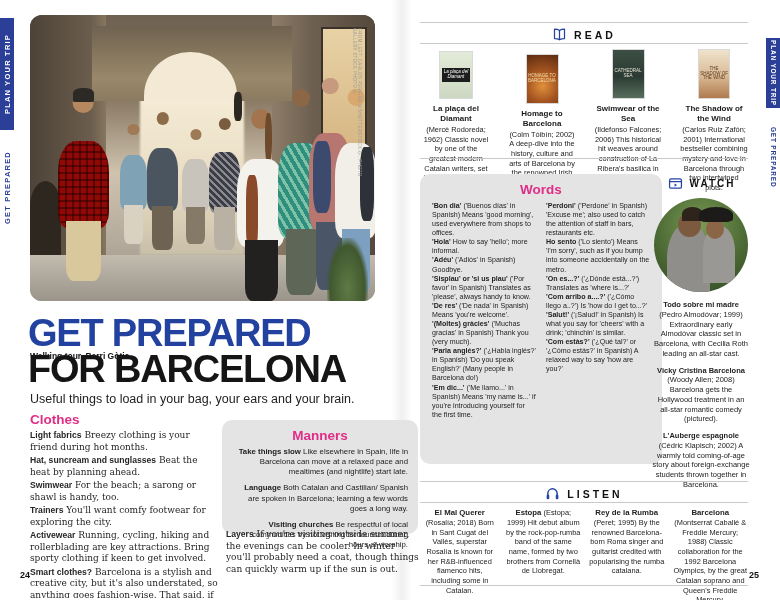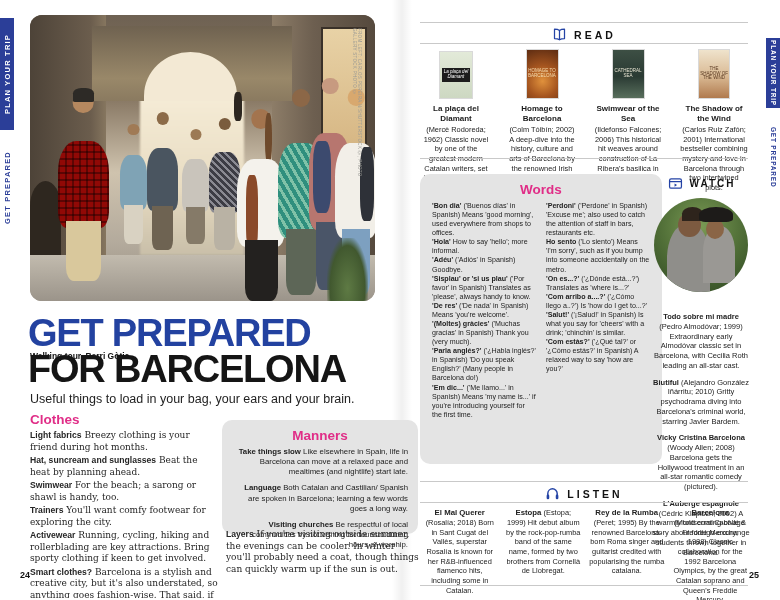--- a/index.html
+++ b/index.html
@@ -29,21 +29,21 @@
   .citem{font-family:"DejaVu Serif",serif;font-size:9px;line-height:1.28;color:#262626;margin:0 0 2px 0;}
   .citem b{font-family:"Liberation Sans",sans-serif;font-size:8.6px;}
   .graybox{background:#e4e4e4;border-radius:10px;}
   .mitem{font-size:7.8px;line-height:1.3;margin:0 0 6px 0;text-align:right;color:#222;}
   .pagenum{font-weight:bold;font-size:9px;color:#111;}
   
   .rule{background:#c9c9c9;height:1px;}
   .sechead{display:flex;align-items:center;justify-content:center;gap:7px;
            font-weight:bold;font-size:10.5px;letter-spacing:3px;color:#111;}
   .sechead svg{width:15px;height:15px;}
-  .bookrow{display:flex;gap:18px;}
+  .bookrow{display:flex;gap:18px;align-items:center;}
   .bookcol{width:82px;display:flex;flex-direction:column;align-items:center;text-align:center;}
   .bcoverwrap{height:50px;display:flex;align-items:flex-end;margin-bottom:6px;}
   .bcover{box-shadow:0 0 0 1px rgba(0,0,0,.15);display:flex;align-items:center;justify-content:center;
           font-size:4.5px;line-height:1.1;text-align:center;overflow:hidden;}
   .btitle{font-weight:bold;font-size:8px;line-height:1.25;}
   .bdesc{font-size:7.4px;line-height:1.3;color:#222;margin-top:1px;}
   .w{font-size:7.1px;line-height:1.28;margin:0;color:#222;}
   .w b{font-size:7.1px;}
   .film{font-size:7.5px;line-height:1.3;text-align:center;margin:0 0 7px 0;color:#222;}
   .lrow{display:flex;gap:8px;}
@@ -256,23 +256,22 @@
     <span>WATCH</span>
   </div>
   <div class="abs" style="left:654px;top:198px;width:94px;height:94px;border-radius:50%;overflow:hidden;background:radial-gradient(circle at 50% 30%,#7a9a54 0%,#4d6b35 55%,#2d4521 100%);">
     <div style="position:absolute;left:14%;top:28%;width:46%;height:80%;background:#8f8e8a;border-radius:45% 45% 0 0;"></div>
     <div style="position:absolute;left:26%;top:16%;width:24%;height:26%;background:#7c5a40;border-radius:50%;"></div>
     <div style="position:absolute;left:30%;top:10%;width:22%;height:14%;background:#2e241c;border-radius:50% 50% 0 0;"></div>
     <div style="position:absolute;left:52%;top:30%;width:34%;height:60%;background:#9a9894;border-radius:45% 45% 0 0;"></div>
     <div style="position:absolute;left:55%;top:22%;width:20%;height:22%;background:#8a6546;border-radius:50%;"></div>
     <div style="position:absolute;left:48%;top:10%;width:36%;height:16%;background:#1d1b19;border-radius:50% 50% 20% 20%;"></div>
   </div>
-  <div class="abs" style="left:652px;top:312px;width:98px;">
+  <div class="abs" style="left:652px;top:300px;width:98px;">
     <p class="film"><b>Todo sobre mi madre</b> <span>(Pedro Almodóvar; 1999) Extraordinary early Almodóvar classic set in Barcelona, with Cecilia Roth leading an all-star cast.</span></p>
-    <p class="film"><b>Biutiful</b> <span>(Alejandro González Iñárritu; 2010) Gritty psychodrama diving into Barcelona's criminal world, starring Javier Bardem.</span></p>
     <p class="film"><b>Vicky Cristina Barcelona</b> <span>(Woody Allen; 2008) Barcelona gets the Hollywood treatment in an all-star romantic comedy (pictured).</span></p>
     <p class="film"><b>L'Auberge espagnole</b> <span>(Cédric Klapisch; 2002) A warmly told coming-of-age story about foreign-exchange students thrown together in Barcelona.</span></p>
   </div>
 
   <div class="abs rule" style="left:420px;top:481px;width:328px;"></div>
   <div class="abs sechead" style="left:420px;top:486px;width:328px;">
     <svg viewBox="0 0 24 24">
         <path d="M4.5 17v-5a7.5 7.5 0 0 1 15 0v5" fill="none" stroke="#2443a5" stroke-width="2.3"></path>
         <rect x="2.6" y="13.5" width="4.2" height="7.5" rx="2" fill="#2443a5"></rect>
         <rect x="17.2" y="13.5" width="4.2" height="7.5" rx="2" fill="#2443a5"></rect>

